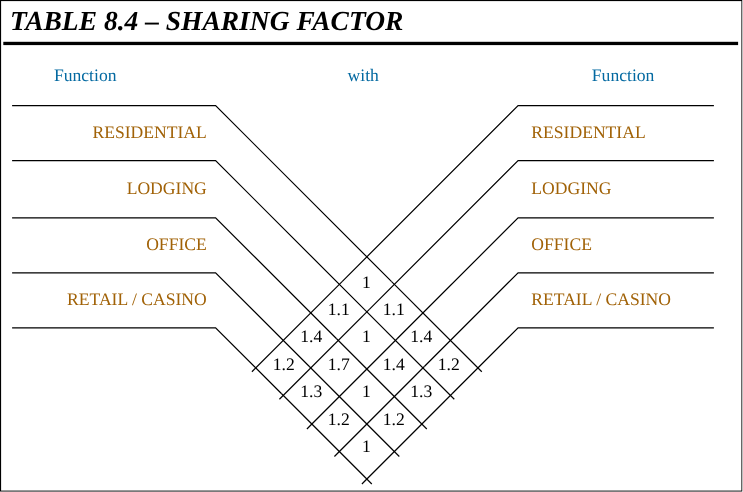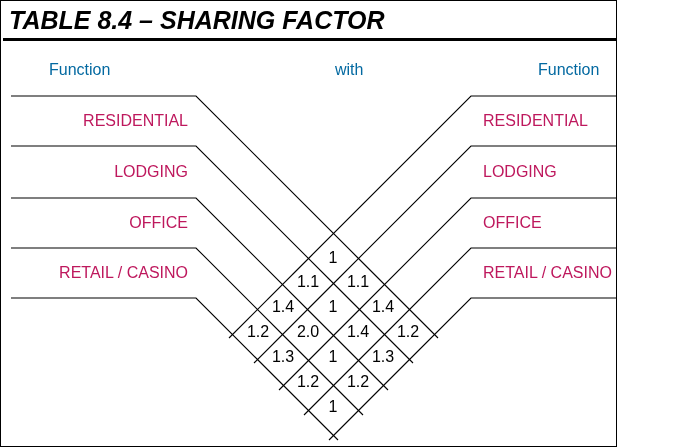--- a/index.html
+++ b/index.html
@@ -2,27 +2,27 @@
 <html><head>
 <meta charset="utf-8">
 <style>
   html, body {
     margin: 0;
     padding: 0;
     background: #ffffff;
   }
   #page {
     position: relative;
-    width: 617px;
+    width: 675px;
     height: 447px;
     background: #ffffff;
     border: 1px solid #000000;
     box-sizing: border-box;
     overflow: hidden;
-    font-family: Liberation Sans, sans-serif;
+    font-family: Liberation Serif, serif;
   }
   #title {
     position: absolute;
     left: 8px;
     top: 5px;
     font-size: 25px;
     font-weight: bold;
     font-style: italic;
     color: #000000;
     letter-spacing: 0px;
@@ -36,27 +36,27 @@
     height: 3px;
     background: #000000;
   }
   .hdr {
     position: absolute;
     font-size: 16px;
     color: #0369a1;
     white-space: nowrap;
   }
   #hdr-left  { left: 48px;  top: 60px; }
-  #hdr-mid   { left: 315px; top: 60px; margin-left: 19px; }
+  #hdr-mid   { left: 315px; top: 60px; }
   #hdr-right { left: 537px; top: 60px; }
 
   .row-label {
     position: absolute;
     font-size: 16px;
-    color: #be185d;
+    color: #a16207;
     white-space: nowrap;
     height: 20px;
     line-height: 20px;
   }
   .row-label.left  { text-align: right; width: 175px; left: 12px; }
   .row-label.right { text-align: left;  width: 180px; left: 482px; }
 
   #lines {
     position: absolute;
     left: 0;
@@ -130,21 +130,21 @@
   <div class="cellval" style="left:312px; top:247px">1</div>
 
   <div class="cellval" style="left:287px; top:271px">1.1</div>
   <div class="cellval" style="left:337px; top:271px">1.1</div>
 
   <div class="cellval" style="left:262px; top:296px">1.4</div>
   <div class="cellval" style="left:312px; top:296px">1</div>
   <div class="cellval" style="left:362px; top:296px">1.4</div>
 
   <div class="cellval" style="left:237px; top:321px">1.2</div>
-  <div class="cellval" style="left:287px; top:321px">2.0</div>
+  <div class="cellval" style="left:287px; top:321px">1.7</div>
   <div class="cellval" style="left:337px; top:321px">1.4</div>
   <div class="cellval" style="left:387px; top:321px">1.2</div>
 
   <div class="cellval" style="left:262px; top:346px">1.3</div>
   <div class="cellval" style="left:312px; top:346px">1</div>
   <div class="cellval" style="left:362px; top:346px">1.3</div>
 
   <div class="cellval" style="left:287px; top:371px">1.2</div>
   <div class="cellval" style="left:337px; top:371px">1.2</div>
 

